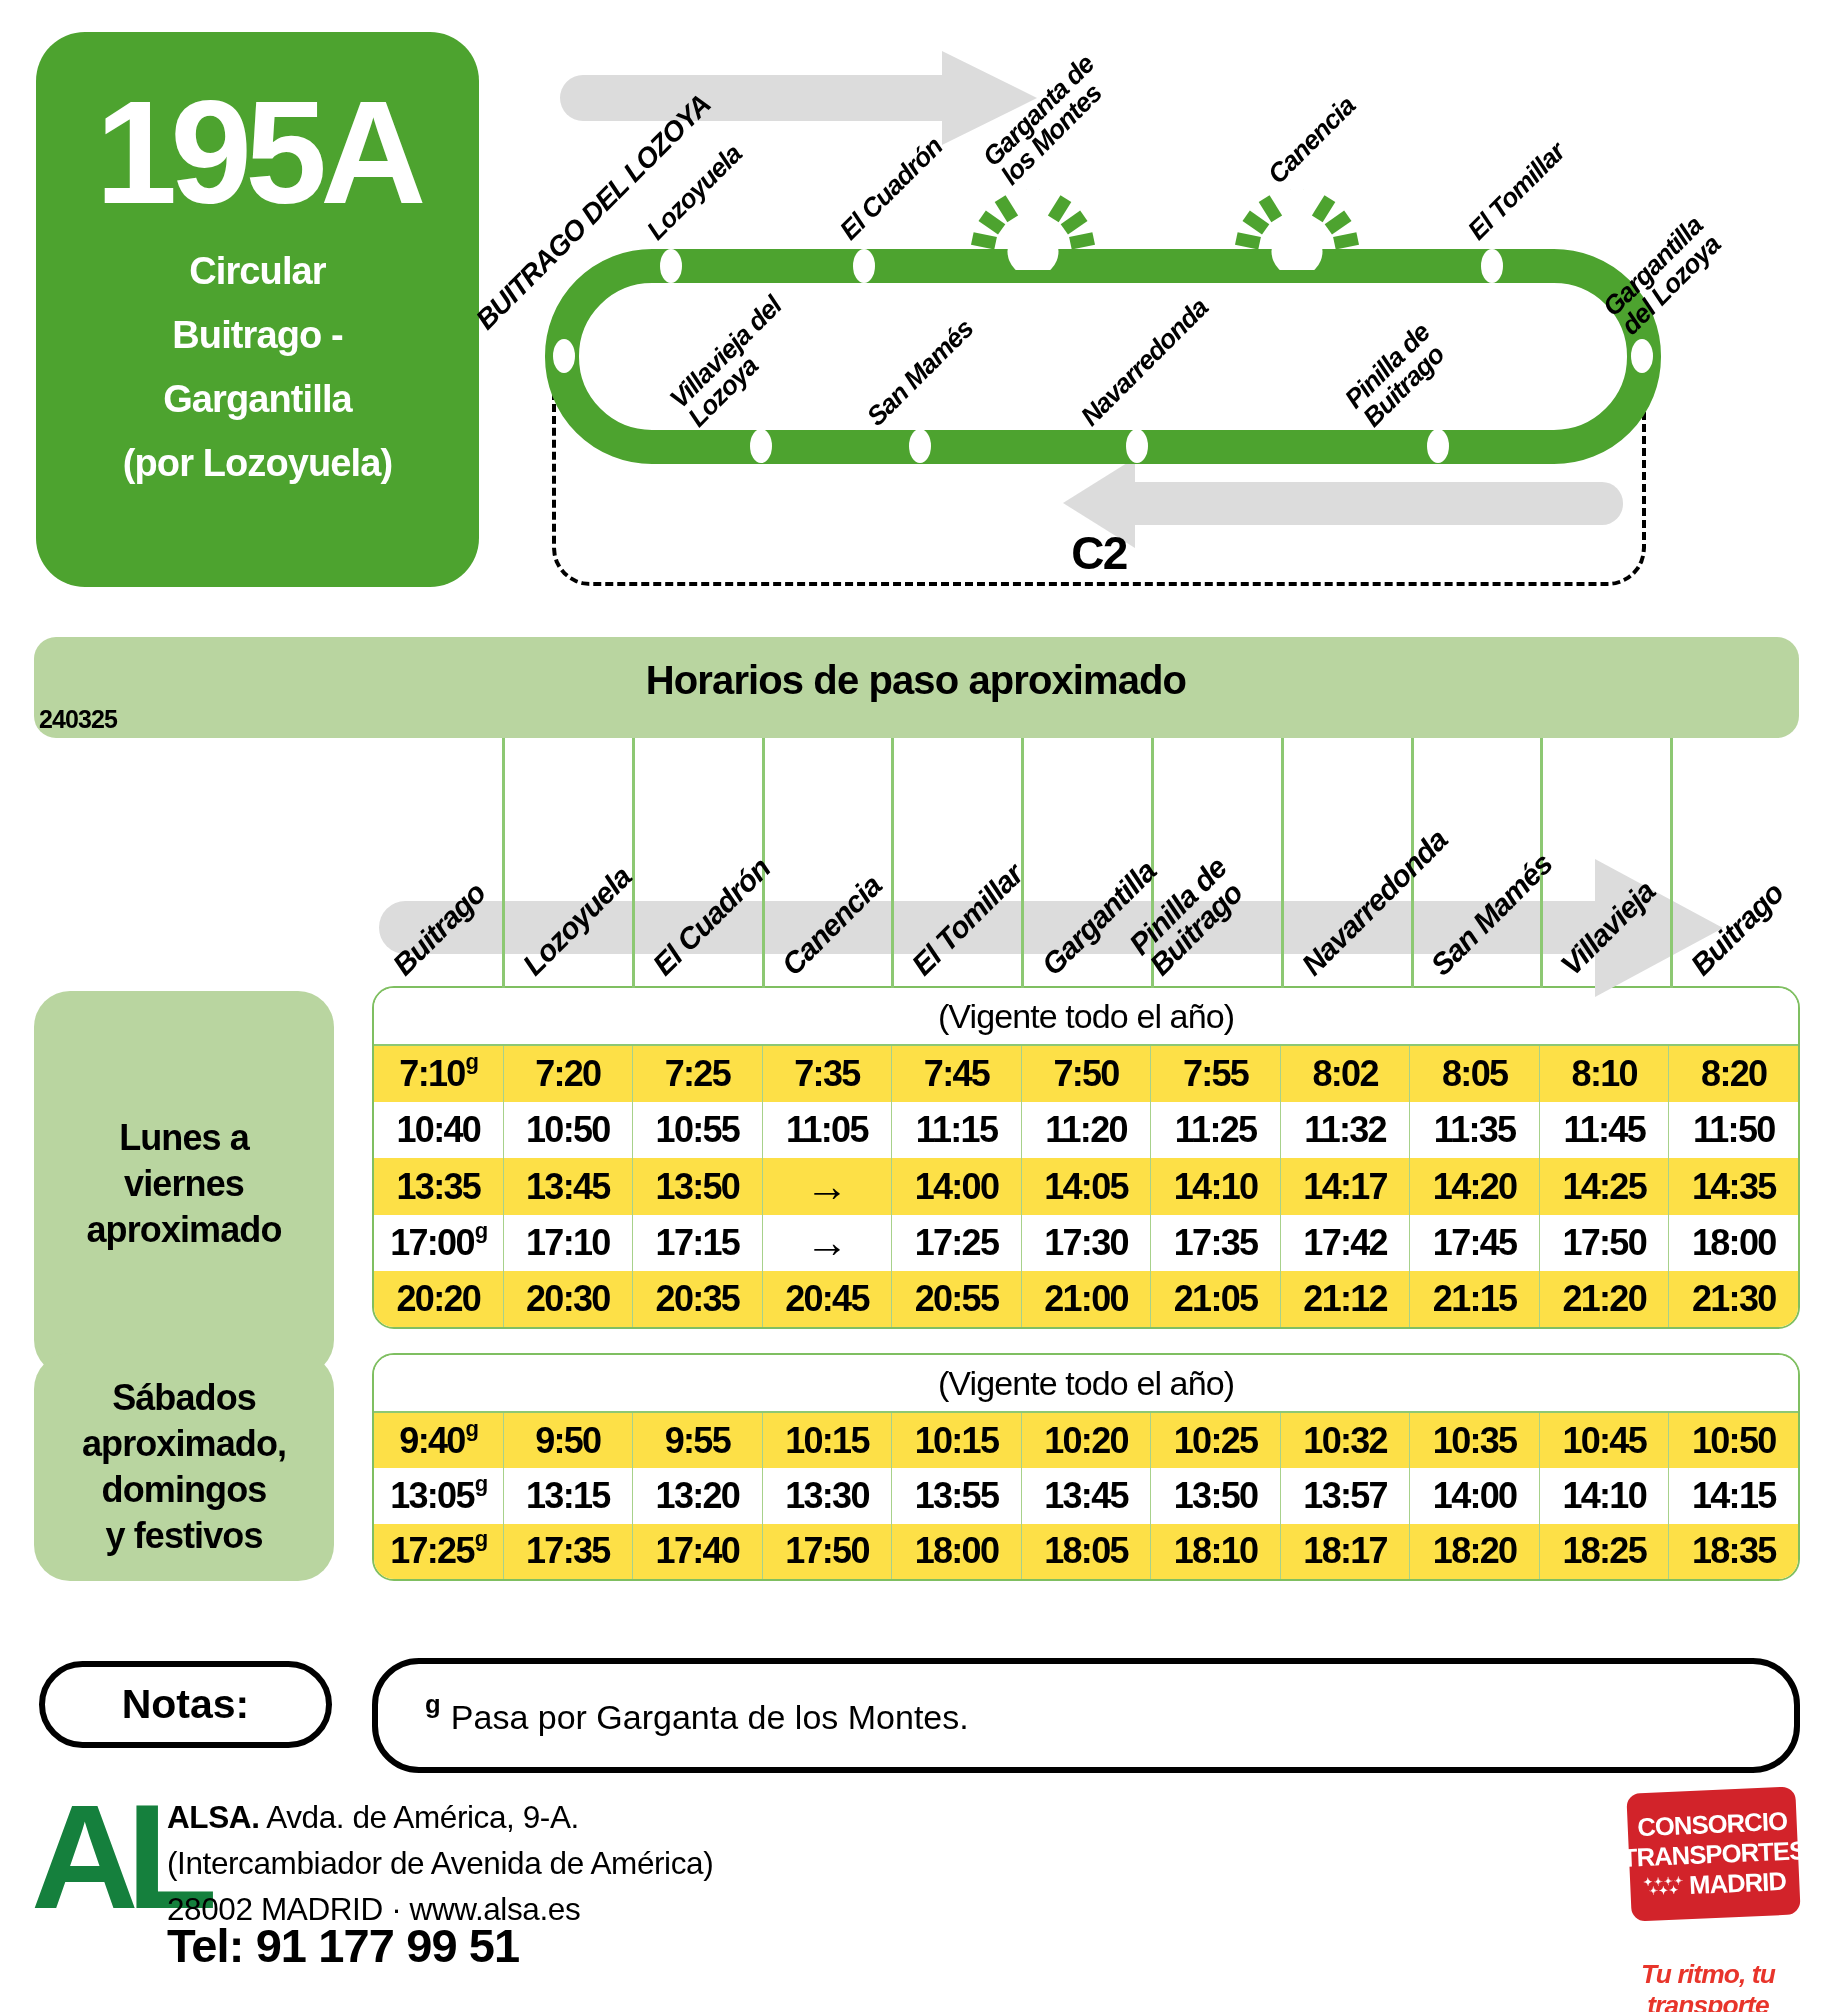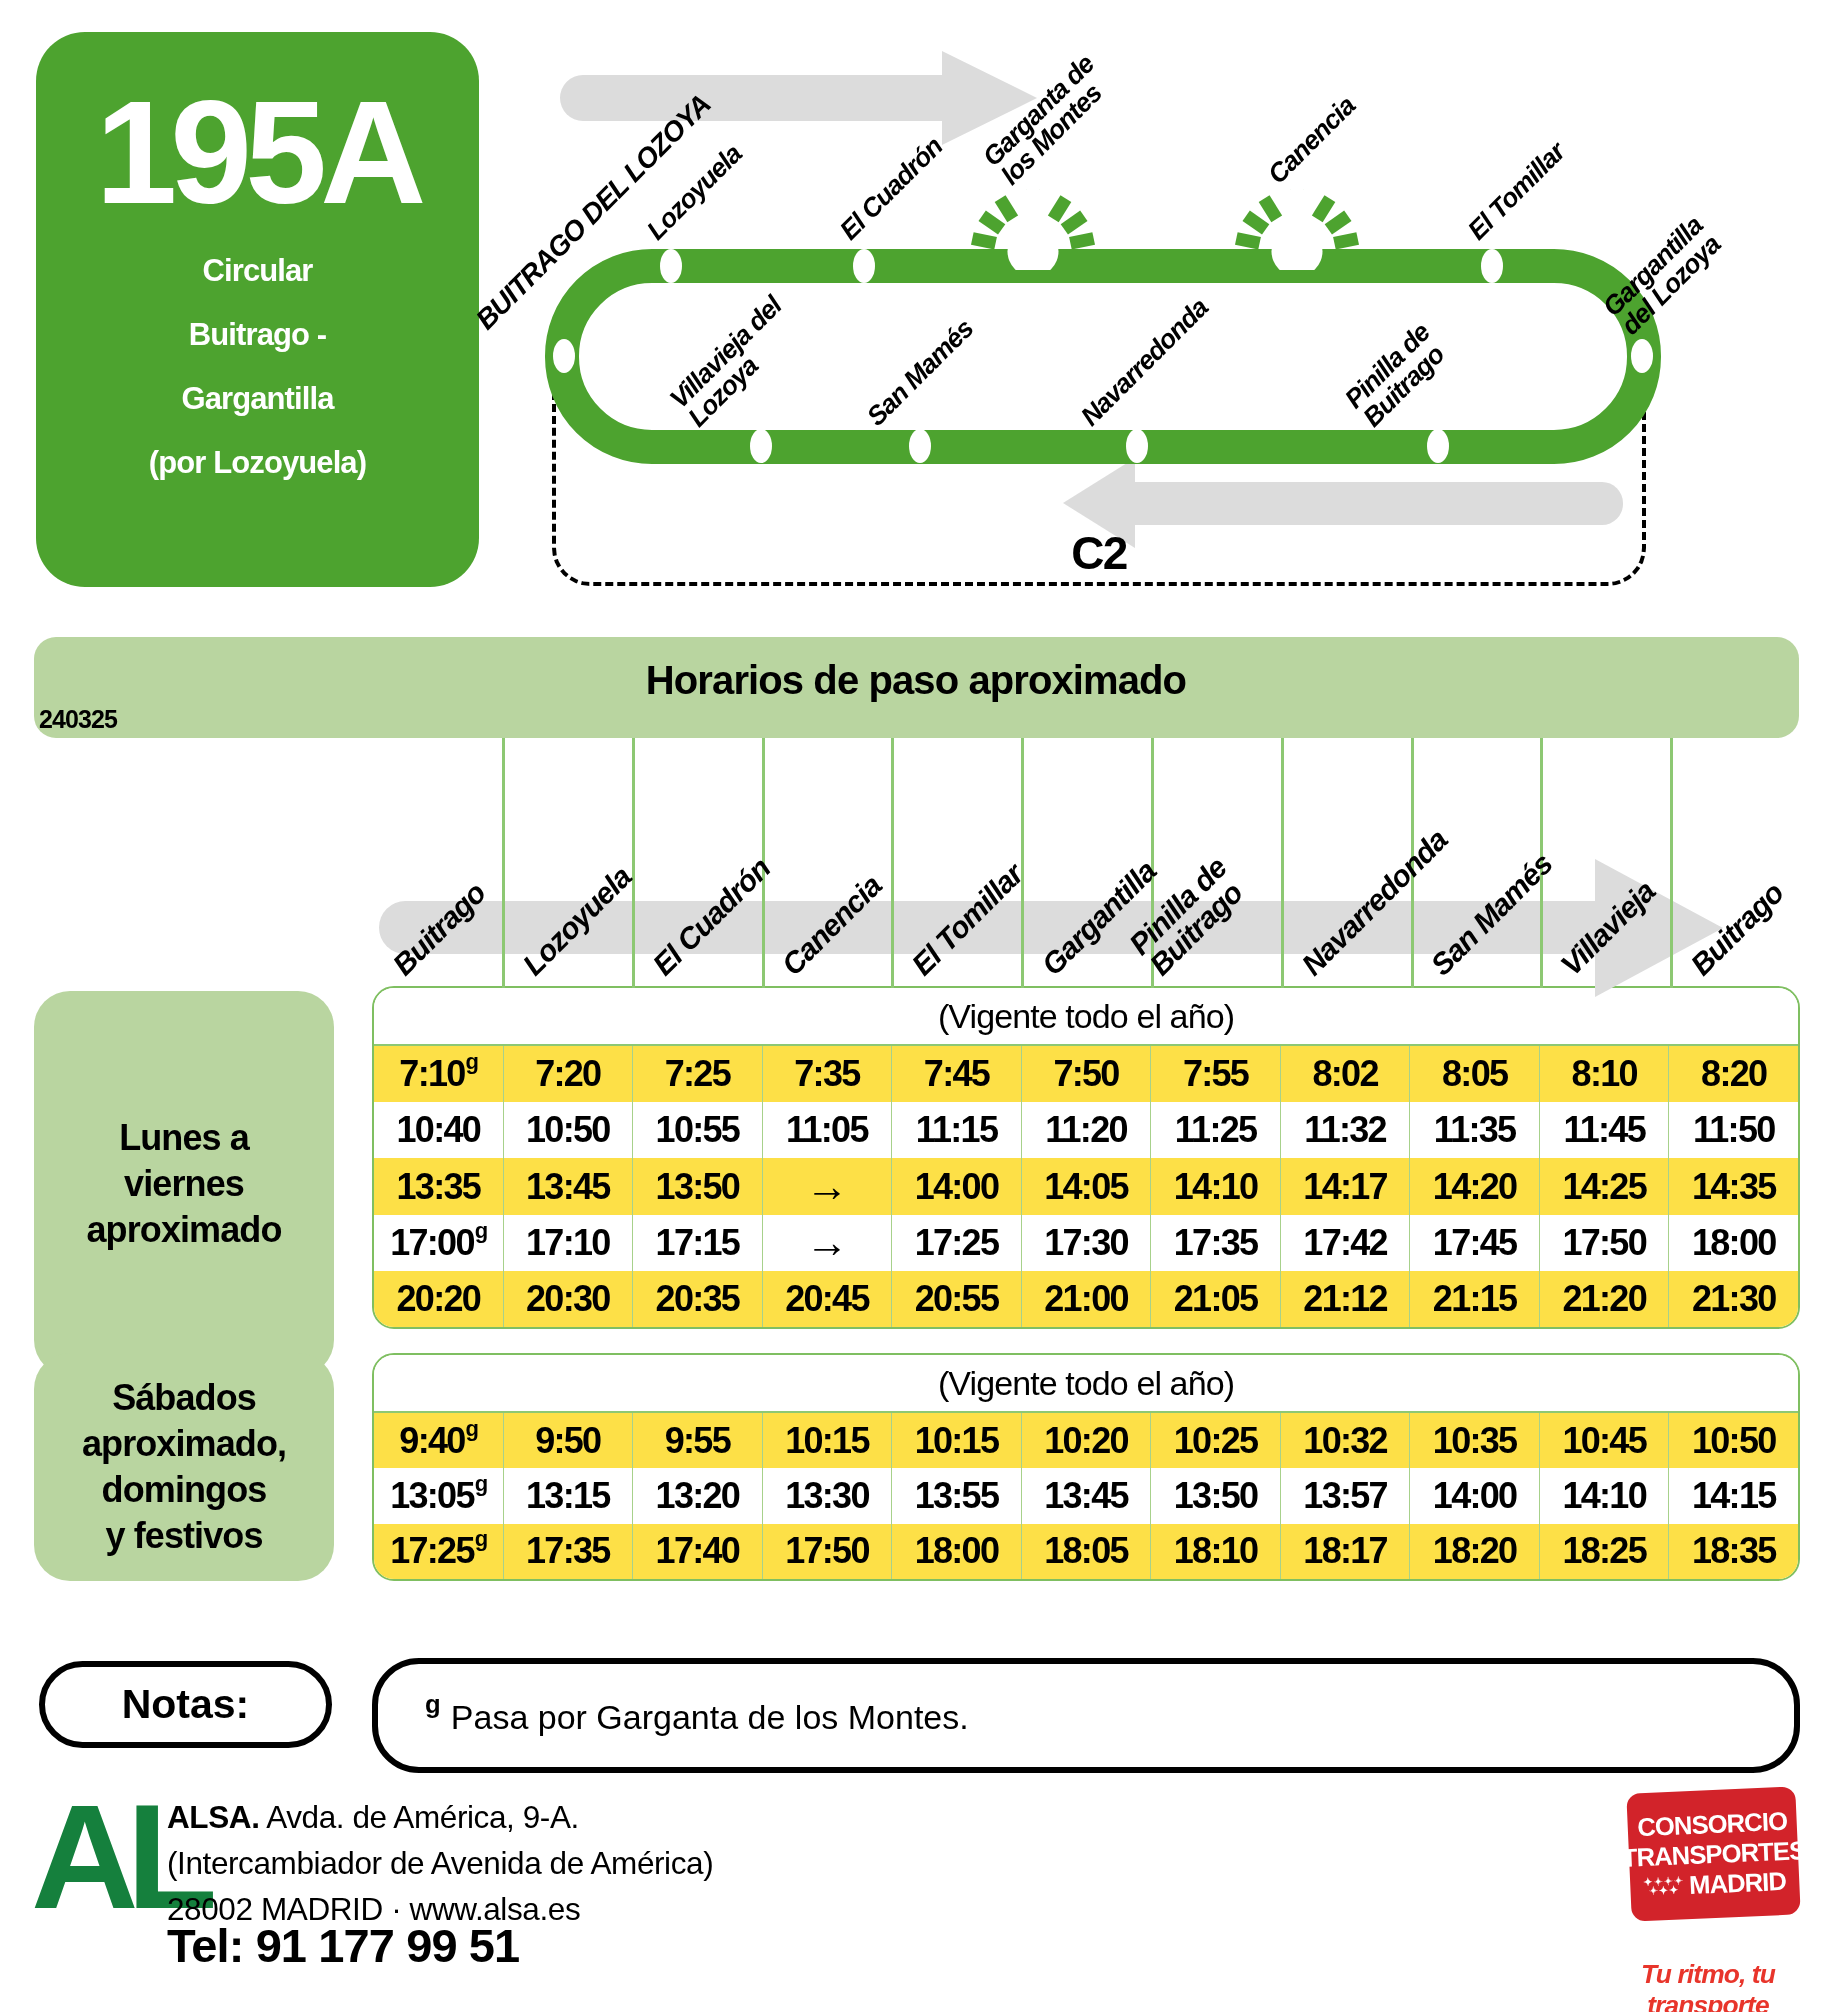--- a/index.html
+++ b/index.html
@@ -4,21 +4,21 @@
 <style>
   html,body{margin:0;padding:0;background:#fff;}
   #page{position:relative;width:1832px;height:2013px;background:#fff;overflow:hidden;
         font-family:"Liberation Sans",sans-serif;color:#000;padding-left:41px;}
   .abs{position:absolute;}
 
   
   .route-card{left:36px;top:32px;width:443px;height:555px;background:#4da32f;
               border-radius:49px;color:#fff;text-align:center;}
   .route-number{font-size:147px;font-weight:700;letter-spacing:-6.8px;margin-top:39px;line-height:162px;}
-  .route-name{font-size:31px;font-weight:700;line-height:52px;margin-top:12px;letter-spacing:-0.9px;}
+  .route-name{font-size:38px;font-weight:700;line-height:52px;margin-top:12px;letter-spacing:-0.9px;}
 
   
   .arrow-body{background:#dcdcdc;}
   .loop{left:545px;top:249px;width:1116px;height:215px;border:34px solid #4da32f;
         border-radius:107px;box-sizing:border-box;z-index:2;}
   .dashed-box{left:552px;top:375px;width:1094px;height:211px;border:4.3px dashed #000;
               border-top:none;border-radius:0 0 38px 38px;box-sizing:border-box;z-index:0;}
   .stop-dot{width:22px;height:34px;background:#fff;border-radius:50%;z-index:3;}
   .detour{z-index:3;}
   .lbl-wrap{width:0;height:0;z-index:4;}

